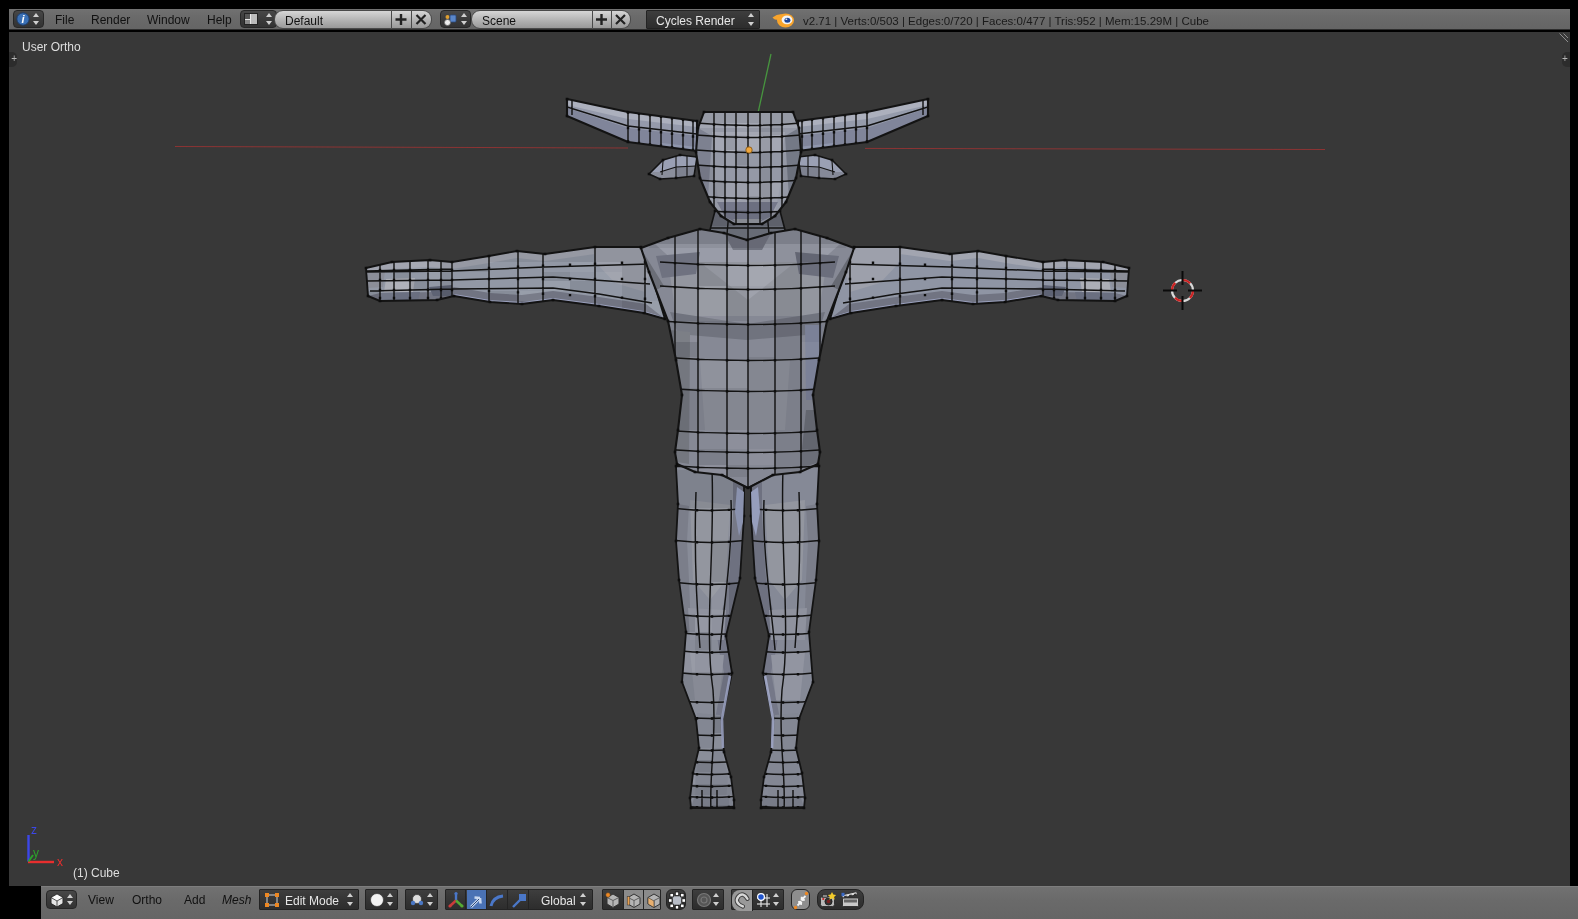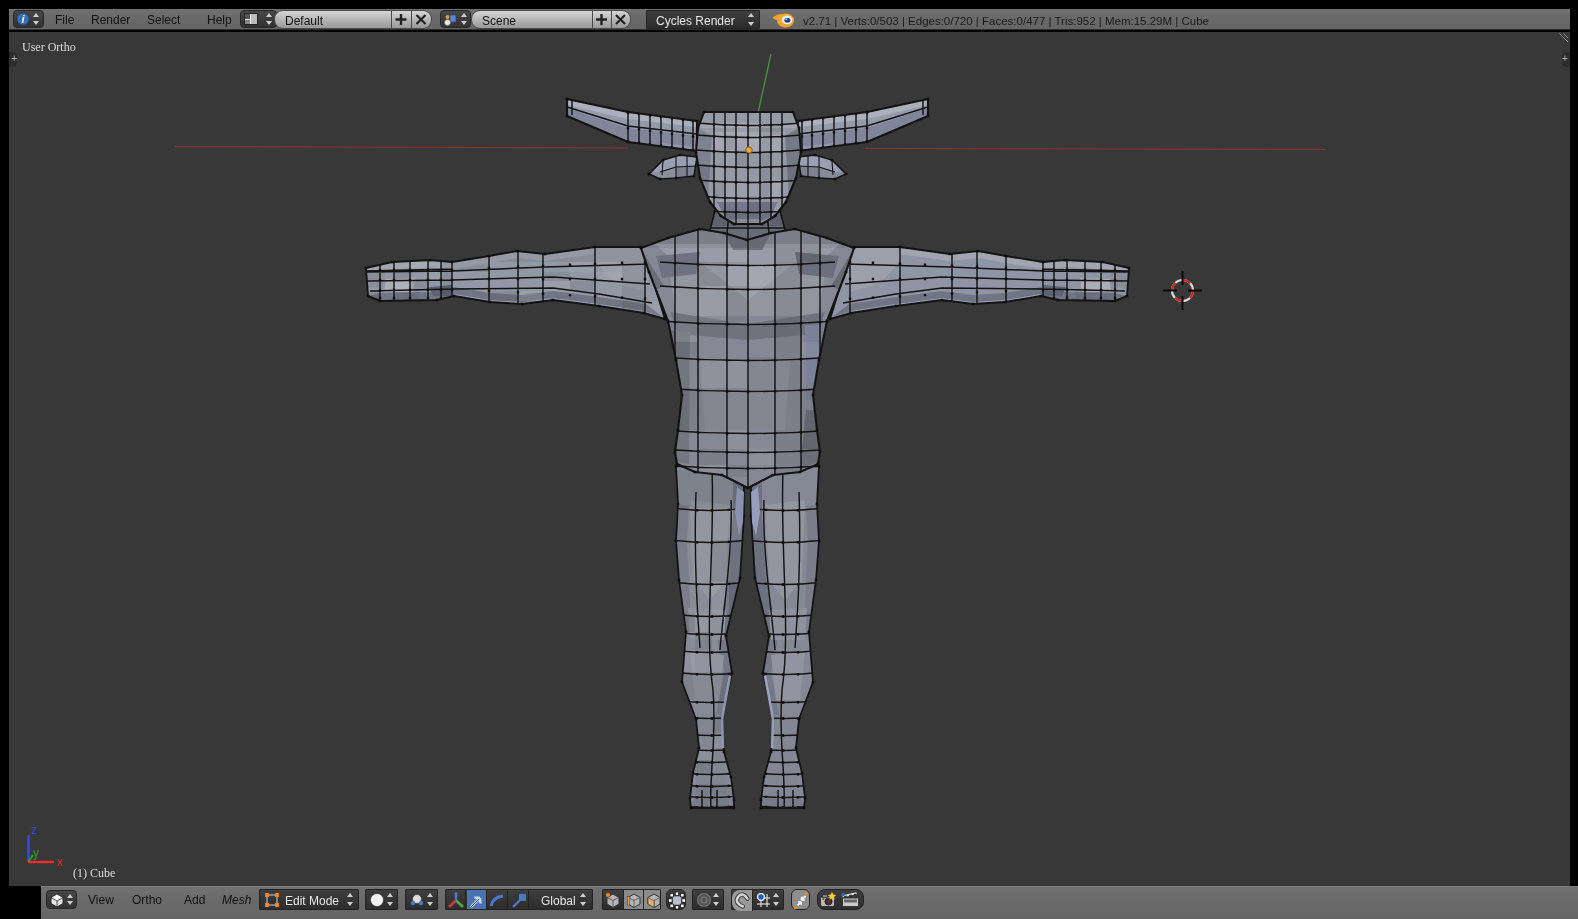--- a/index.html
+++ b/index.html
@@ -8,21 +8,21 @@
 #top{top:9px;height:21px;border-bottom:1px solid #2e2e2e;}
 #bot{top:886px;height:34px;border-top:1px solid #7e7e7e;margin-left:32px;}
 .menu{position:absolute;color:#111;font-size:12px;line-height:12px;}
 .dbtn{position:absolute;background:linear-gradient(#484848,#393939 60%,#333);border:1px solid #272727;border-radius:4px;}
 .ddrop{position:absolute;background:linear-gradient(#3e3e3e,#343434 55%,#2d2d2d);border:1px solid #232323;border-radius:1px;color:#e6e6e6;font-size:12px;}
 .lfield{position:absolute;background:linear-gradient(#d6d6d6,#b9b9b9 45%,#999);border:1px solid #4a4a4a;color:#111;font-size:12px;}
 .lbtn{position:absolute;background:linear-gradient(#d6d6d6,#b9b9b9 45%,#999);border:1px solid #4a4a4a;}
 .updn{position:absolute;width:0;height:0;border-left:3.5px solid transparent;border-right:3.5px solid transparent;}
 .up{border-bottom:4.5px solid #cfcfcf;}
 .dn{border-top:4.5px solid #cfcfcf;}
-.vtext{position:absolute;color:#dedede;font-size:12px;font-family:Liberation Serif, serif;}
+.vtext{position:absolute;color:#dedede;font-size:12px;}
 </style></head><body>
 
 <div id="vp">
 <svg width="1561" height="854" viewBox="9 32 1561 854" style="position:absolute;left:0;top:0">
 
   <line x1="175" y1="146.5" x2="628" y2="148" stroke="#8c3434" stroke-width="1"></line>
   <line x1="865" y1="148.4" x2="1325" y2="149.5" stroke="#8c3434" stroke-width="1"></line>
   <line x1="771" y1="54" x2="758" y2="113" stroke="#47953f" stroke-width="1.3"></line>
 <clipPath id="c1">
         <path d="M567.0,99.0 L628.0,112.0 L697.0,121.0 L697.0,151.0 L628.0,142.0 L567.0,116.0 Z"></path>
@@ -245,21 +245,21 @@
   <div class="dbtn" style="left:4px;top:1px;width:31px;height:18px;">
     <svg width="29" height="16" style="position:absolute;left:0;top:0">
       <circle cx="9" cy="8" r="6.2" fill="#3a70b5" stroke="#1d3a66" stroke-width="1"></circle>
       <text x="9" y="12" text-anchor="middle" fill="#fff" font-size="11" font-family="Liberation Serif" font-weight="bold" font-style="italic">i</text>
     </svg>
     <div class="updn up" style="right:4px;top:2px;"></div>
     <div class="updn dn" style="right:4px;bottom:2px;"></div>
   </div>
   <div class="menu" style="left:46px;top:5px;">File</div>
   <div class="menu" style="left:82px;top:5px;">Render</div>
-  <div class="menu" style="left:138px;top:5px;">Select</div>
+  <div class="menu" style="left:138px;top:5px;">Window</div>
   <div class="menu" style="left:198px;top:5px;">Help</div>
 
   <div class="dbtn" style="left:231px;top:1px;width:37px;height:18px;">
     <svg width="16" height="14" style="position:absolute;left:3px;top:2px">
       <rect x="0.5" y="0.5" width="13" height="11" fill="#e8e8e8" stroke="#222"></rect>
       <rect x="1" y="1" width="5" height="5" fill="#555"></rect>
       <rect x="7" y="1" width="6" height="10" fill="#bbb"></rect>
       <rect x="1" y="7" width="5" height="4" fill="#888"></rect>
     </svg>
     <div class="updn up" style="right:4px;top:2px;"></div>

